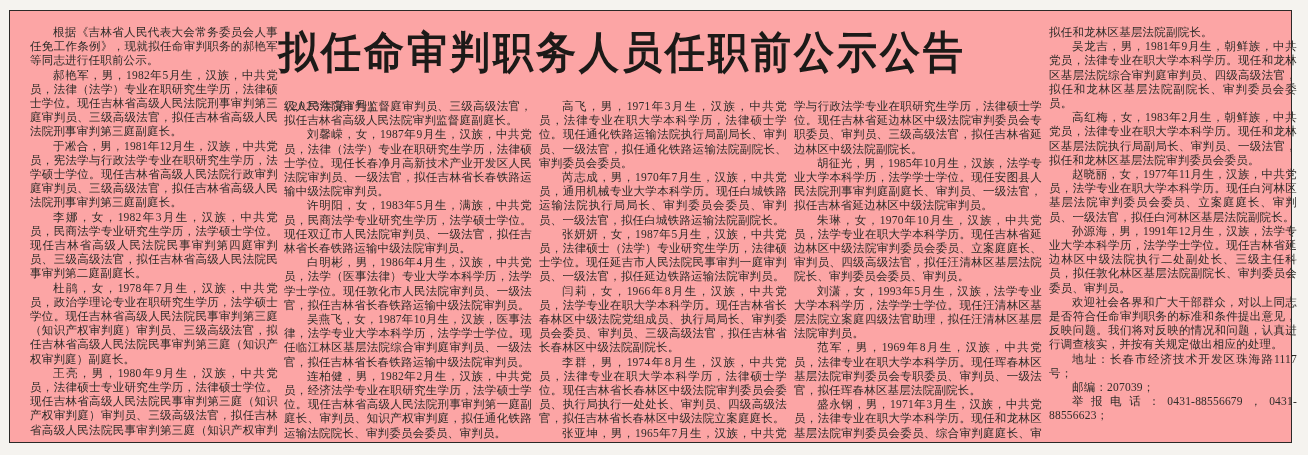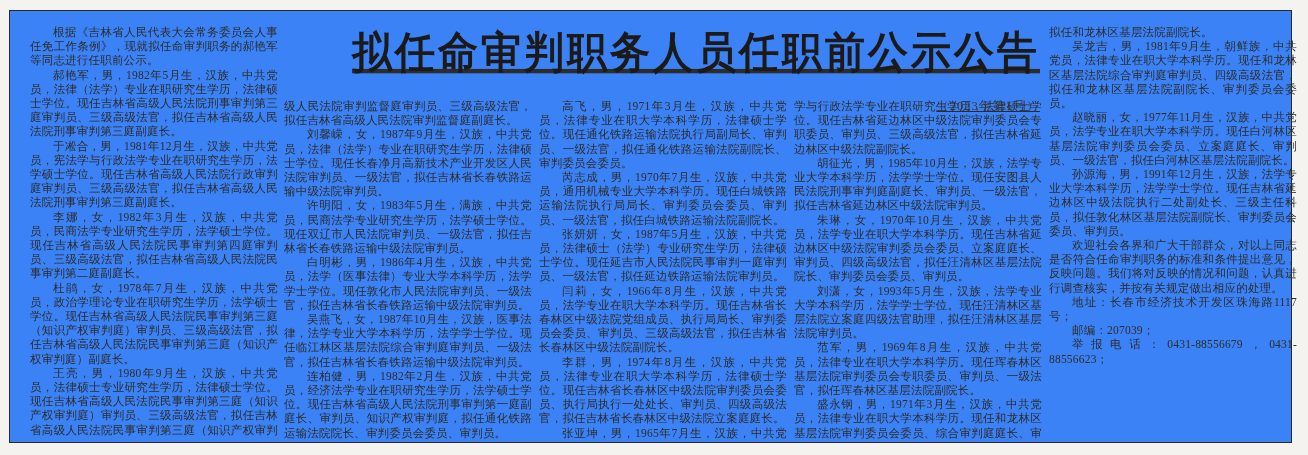--- a/index.html
+++ b/index.html
@@ -15,21 +15,21 @@
     font-family: "Liberation Serif", "DejaVu Serif", serif;
     color: #2e2c29;
   }
   .frame {
     position: absolute;
     left: 9px;
     top: 10px;
     width: 1283px;
     height: 433px;
     border: 1.5px solid #2b2927;
-    background: #3b82f6;
+    background: #fca5a5;
     box-sizing: border-box;
   }
   .col {
     position: absolute;
     width: 248px;
     overflow: hidden;
     font-size: 11.5px;
     line-height: 14.2px;
     letter-spacing: 0.2px;
   }
@@ -44,22 +44,21 @@
     text-justify: inter-ideograph;
   }
   .align-indent { text-indent: 2em; }
   .align-flush  { text-indent: 0; }
   .headline-block {
     position: absolute;
     left: 268px;
     top: 8px;
     width: 762px;
     height: 78px;
-    text-align: right;
-    text-decoration: underline;
+    text-align: left;
   }
   .headline {
     margin: 10px 0 0 0;
     font-size: 40px;
     line-height: 44px;
     font-weight: bold;
     color: #1c1a18;
     letter-spacing: 3px;
     white-space: nowrap;
     transform: scaleY(1.08);
@@ -111,20 +110,21 @@
       <p class="para align-flush">学与行政法学专业在职研究生学历，法律硕士学位。现任吉林省延边林区中级法院审判委员会专职委员、审判员、三级高级法官，拟任吉林省延边林区中级法院副院长。</p>
       <p class="para align-indent">胡征光，男，1985年10月生，汉族，法学专业大学本科学历，法学学士学位。现任安图县人民法院刑事审判庭副庭长、审判员、一级法官，拟任吉林省延边林区中级法院审判员。</p>
       <p class="para align-indent">朱琳，女，1970年10月生，汉族，中共党员，法学专业在职大学本科学历。现任吉林省延边林区中级法院审判委员会委员、立案庭庭长、审判员、四级高级法官，拟任汪清林区基层法院院长、审判委员会委员、审判员。</p>
       <p class="para align-indent">刘潇，女，1993年5月生，汉族，法学专业大学本科学历，法学学士学位。现任汪清林区基层法院立案庭四级法官助理，拟任汪清林区基层法院审判员。</p>
       <p class="para align-indent">范军，男，1969年8月生，汉族，中共党员，法律专业在职大学本科学历。现任珲春林区基层法院审判委员会专职委员、审判员、一级法官，拟任珲春林区基层法院副院长。</p>
       <p class="para align-indent">盛永钢，男，1971年3月生，汉族，中共党员，法律专业在职大学本科学历。现任和龙林区基层法院审判委员会委员、综合审判庭庭长、审判员、一级法官，</p>
     </div>
   <div class="col col-5">
       <p class="para align-flush">拟任和龙林区基层法院副院长。</p>
       <p class="para align-indent">吴龙吉，男，1981年9月生，朝鲜族，中共党员，法律专业在职大学本科学历。现任和龙林区基层法院综合审判庭审判员、四级高级法官，拟任和龙林区基层法院副院长、审判委员会委员。</p>
+      <p class="para align-indent">高红梅，女，1983年2月生，朝鲜族，中共党员，法律专业在职大学本科学历。现任和龙林区基层法院执行局副局长、审判员、一级法官，拟任和龙林区基层法院审判委员会委员。</p>
       <p class="para align-indent">赵晓丽，女，1977年11月生，汉族，中共党员，法学专业在职大学本科学历。现任白河林区基层法院审判委员会委员、立案庭庭长、审判员、一级法官，拟任白河林区基层法院副院长。</p>
       <p class="para align-indent">孙源海，男，1991年12月生，汉族，法学专业大学本科学历，法学学士学位。现任吉林省延边林区中级法院执行二处副处长、三级主任科员，拟任敦化林区基层法院副院长、审判委员会委员、审判员。</p>
       <p class="para align-indent">欢迎社会各界和广大干部群众，对以上同志是否符合任命审判职务的标准和条件提出意见，反映问题。我们将对反映的情况和问题，认真进行调查核实，并按有关规定做出相应的处理。</p>
       <p class="para align-indent">地址：长春市经济技术开发区珠海路1117号；</p>
       <p class="para align-indent">邮编：207039；</p>
       <p class="para align-indent">举报电话：0431-88556679，0431-88556623；</p>
     </div>
 
 </div>
 

